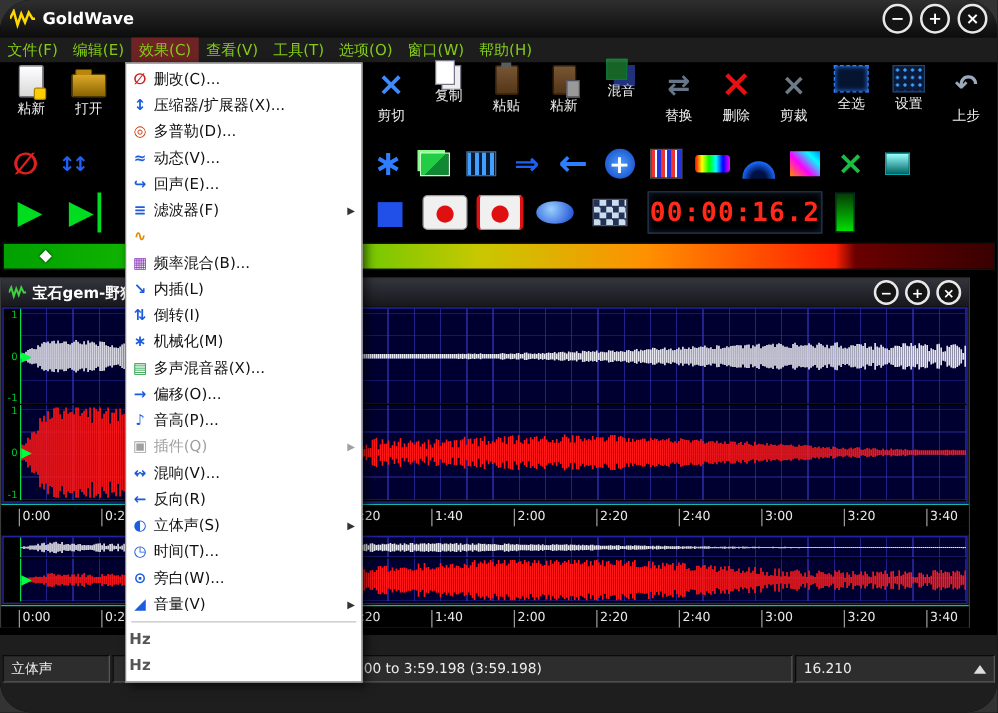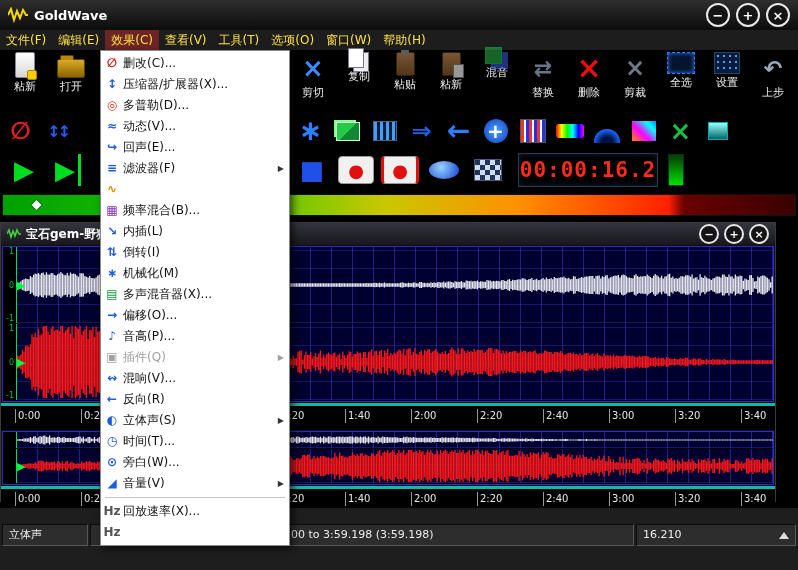--- a/index.html
+++ b/index.html
@@ -1,32 +1,32 @@
 <!DOCTYPE html>
 <html><head>
 <meta charset="utf-8">
 <style>
   html,body{margin:0;padding:0;background:#333;}
   .app{position:relative;width:798px;height:570px;background:#000;overflow:hidden;
-       font-family:"DejaVu Sans","Liberation Sans",sans-serif;color:#fff;}
+       font-family:"DejaVu Sans","Liberation Sans",sans-serif;color:#fff;border-radius:25px;}
 
   
   .titlebar{height:30px;display:flex;align-items:center;padding:0 8px;
             background:linear-gradient(#2e2e2e,#0c0c0c);}
   .titlebar .logo{margin-right:6px;display:flex;}
   .titlebar .title{font-weight:bold;font-size:13px;color:#fff;}
   .win-controls{margin-left:auto;display:flex;}
   .wc{width:20px;height:20px;border:2px solid #e8e8e8;border-radius:50%;background:#141414;
       color:#fff;font-size:13px;font-weight:bold;display:flex;align-items:center;justify-content:center;
       margin-left:6px;line-height:1;}
   .wc-sm{width:16px;height:16px;border-width:2px;font-size:11px;margin-left:5px;}
 
   
   .menubar{height:20px;background:#1d1d1d;display:flex;align-items:stretch;font-size:12px;}
-  .mb-item{padding:0 6px;display:flex;align-items:center;color:#fde047;cursor:default;}
+  .mb-item{padding:0 6px;display:flex;align-items:center;color:#84cc16;cursor:default;}
   .mb-item.active{background:#6e2424;}
 
   
   .toolbar1{height:62px;display:flex;align-items:flex-start;padding:2px 2px 0 2px;background:#000;}
   .tb-group{display:flex;}
   .tb-btn{width:46px;display:flex;flex-direction:column;align-items:center;}
   .tb-ic{height:32px;display:flex;align-items:center;justify-content:center;font-weight:bold;}
   .tb-label{font-size:11px;color:#f0f0f0;margin-top:1px;white-space:nowrap;}
   .spacer1{width:196px;flex:none;}
   .toolbar2{height:34px;display:flex;align-items:center;padding:0 2px;background:#000;}
@@ -125,21 +125,21 @@
   .wave-ch{position:relative;flex:1;height:76px;background-color:#000030;border-bottom:1px solid #000;
       background-image:repeating-linear-gradient(90deg,rgba(60,60,210,.55) 0 1px,transparent 1px 21px),
                        repeating-linear-gradient(0deg,rgba(60,60,210,.35) 0 1px,transparent 1px 18px);}
   .wave-ch.ov1{height:16px;}
   .wave-ch.ov2{height:34px;}
   .wave-ch svg{position:absolute;left:0;top:0;width:100%;height:100%;}
   .wave-ch::before{content:'';position:absolute;left:0;top:0;bottom:0;width:1px;
                    background:rgba(0,255,70,.85);z-index:2;}
   .pm{position:absolute;left:1px;top:50%;transform:translateY(-50%);color:#00ff40;font-size:11px;z-index:3;}
   .ruler{height:17px;background:#000;display:flex;padding-left:14px;align-items:flex-end;
-         border-top:3px solid #14b8a6;}
+         border-top:1px solid #14b8a6;}
   .rl{flex:none;width:63px;color:#e8e8e8;font-size:10px;border-left:1px solid #999;
       padding-left:2px;line-height:14px;}
   .ov-gap{height:7px;background:#000;}
 
   
   .statusbar{position:absolute;left:0;right:0;bottom:0;height:62px;background:#1e1e1e;padding-top:2px;
              box-sizing:border-box;}
   .sb-row{display:flex;margin:14px 2px;text-align:center;}
   .sb-box{background:#2d2d2d;border:1px solid;border-color:#0a0a0a #575757 #575757 #0a0a0a;
           color:#ececec;font-size:11px;line-height:20px;height:22px;box-sizing:border-box;
@@ -576,21 +576,20 @@
         <span class="mi-label">音量(V)</span>
       </div>
 
       <div class="menu-item separator">
         
         
       </div>
 
       <div class="menu-item">
         <span class="mi-icon ic-playback-rate" style="color: rgb(85, 85, 85);">Hz</span>
-        <span class="mi-label">回放速率(X)...</span>
       </div>
 
       <div class="menu-item">
         <span class="mi-icon ic-resample" style="color: rgb(85, 85, 85);">Hz</span>
       </div>
     </div>
 
 </div>
 
 </body></html>

